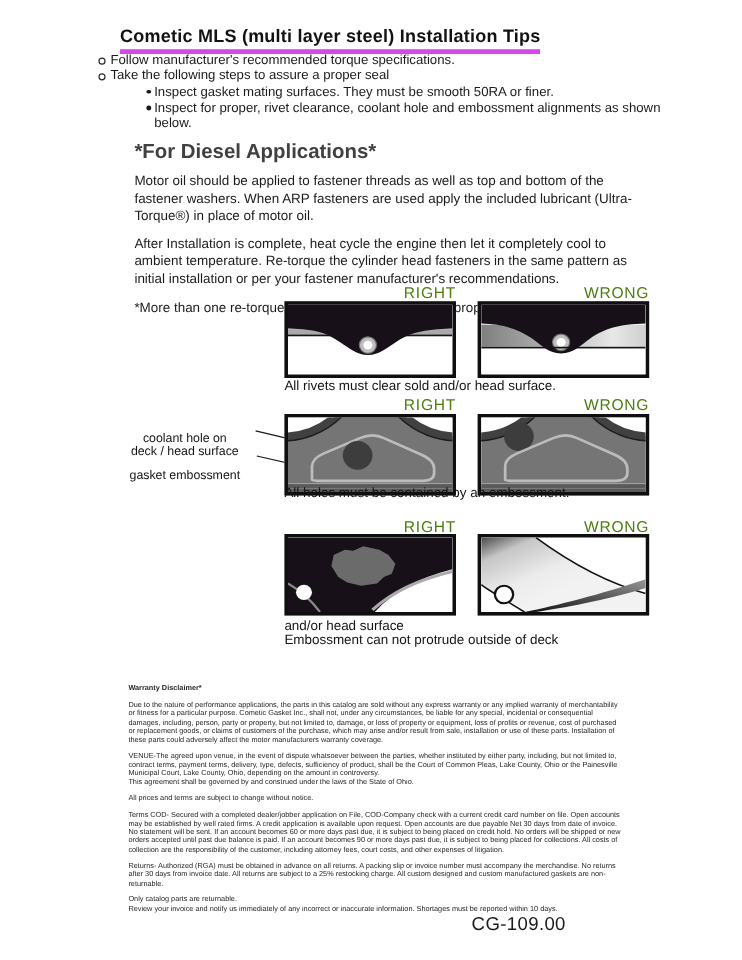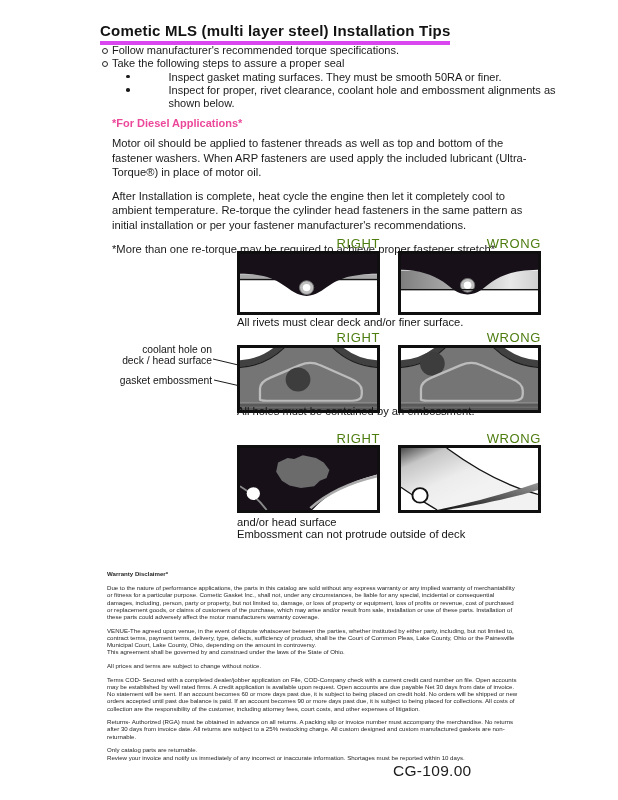--- a/index.html
+++ b/index.html
@@ -8,36 +8,36 @@
     font-family:"Liberation Sans", sans-serif;color:#1b1b1b;
     -webkit-font-smoothing:antialiased;
   }
   .abs{position:absolute;}
   
   .title{
     left:100px;top:22px;font-size:15px;font-weight:bold;letter-spacing:.2px;
     border-bottom:4px solid #d946ef;padding-bottom:2px;display:inline-block;color:#121212;
   }
   
-  .bullets{left:102px;top:44px;width:470px;font-size:11px;line-height:12.4px;}
+  .bullets{left:82px;top:44px;width:470px;font-size:11px;line-height:12.4px;}
   .brow{display:flex;align-items:flex-start;margin-bottom:1px;}
   .bdot{width:4px;height:4px;border:1px solid #2a2a2a;border-radius:50%;margin:3.5px 4px 0 0;flex:0 0 auto;}
-  .sub{margin-left:24px;gap:36px;}
+  .sub{margin-left:40px;}
   .sdot{width:3.5px;height:3.5px;background:#1b1b1b;border:none;border-radius:50%;margin:4px 3px 0 0;flex:0 0 auto;}
   
   .diesel{left:112px;top:117px;width:428px;}
-  .diesel h2{font-size:11px;margin:0 0 7px 0;color:#ec4899;}
+  .diesel h2{font-size:17px;margin:0 0 7px 0;color:#404040;}
   .diesel p{font-size:11.2px;line-height:14.6px;margin:0 0 9px 0;}
   .diesel .note{margin-top:3px;}
   
   .dlabel{font-size:13px;letter-spacing:.6px;color:#4d7c0f;text-align:right;width:143px;}
   .caption{font-size:11.2px;color:#141414;line-height:12px;}
   .dbox{border:3px solid #0f0f0f;background:#fff;width:137px;height:58px;}
   .dbox svg{display:block;width:100%;height:100%;}
-  .callout{font-size:10.3px;line-height:11px;color:#141414;text-align:right;width:116px;}
+  .callout{font-size:10.3px;line-height:11px;color:#141414;text-align:center;width:116px;margin-top:16px;}
   
   .warranty{left:107px;top:570px;width:412px;font-size:6.1px;line-height:7.2px;color:#262626;}
   .warranty .whead{font-weight:bold;margin:0 0 7px 0;}
   .warranty p{margin:0 0 6.5px 0;}
   .warranty p.tight{margin:0;}
   .pagenum{left:393px;top:762px;font-size:15.5px;letter-spacing:.3px;color:#1c1c1c;}
   .leader{left:0;top:0;width:618px;height:800px;pointer-events:none;}
 </style>
 </head>
 <body>
@@ -96,21 +96,21 @@
     </defs>
     <rect x="0" y="0" width="144" height="63" fill="#ffffff"></rect>
     <rect x="0" y="18" width="144" height="20" fill="url(#g1)"></rect>
     <path fill="#171019" d="M0,0 H144 V17 C120,17.5 108,22 96,30 C87,36.5 81,44 70,44 C59,44 53,36.5 44,30 C32,22 20,17.5 0,17 Z"></path>
     <circle cx="70" cy="34" r="7.5" fill="#bfbfbf" stroke="#6e6e6e" stroke-width="1"></circle>
     <circle cx="70" cy="34" r="4" fill="#ffffff"></circle>
     <rect x="0" y="38" width="144" height="1.5" fill="#141414"></rect>
   </svg>
 </div>
 
-<div class="abs caption" style="left:237px;top:316px;">All rivets must clear deck and/or finer surface.</div>
+<div class="abs caption" style="left:237px;top:316px;">All rivets must clear sold and/or head surface.</div>
 
 <div class="abs dlabel" style="left:237px;top:330px;">RIGHT</div>
 <div class="abs dlabel" style="left:398px;top:330px;">WRONG</div>
 
 <div class="abs callout" style="left:96px;top:344px;">
   <div>coolant hole on</div>
   <div>deck / head surface</div>
 </div>
 <div class="abs callout" style="left:96px;top:375px;">
   <div>gasket embossment</div>

